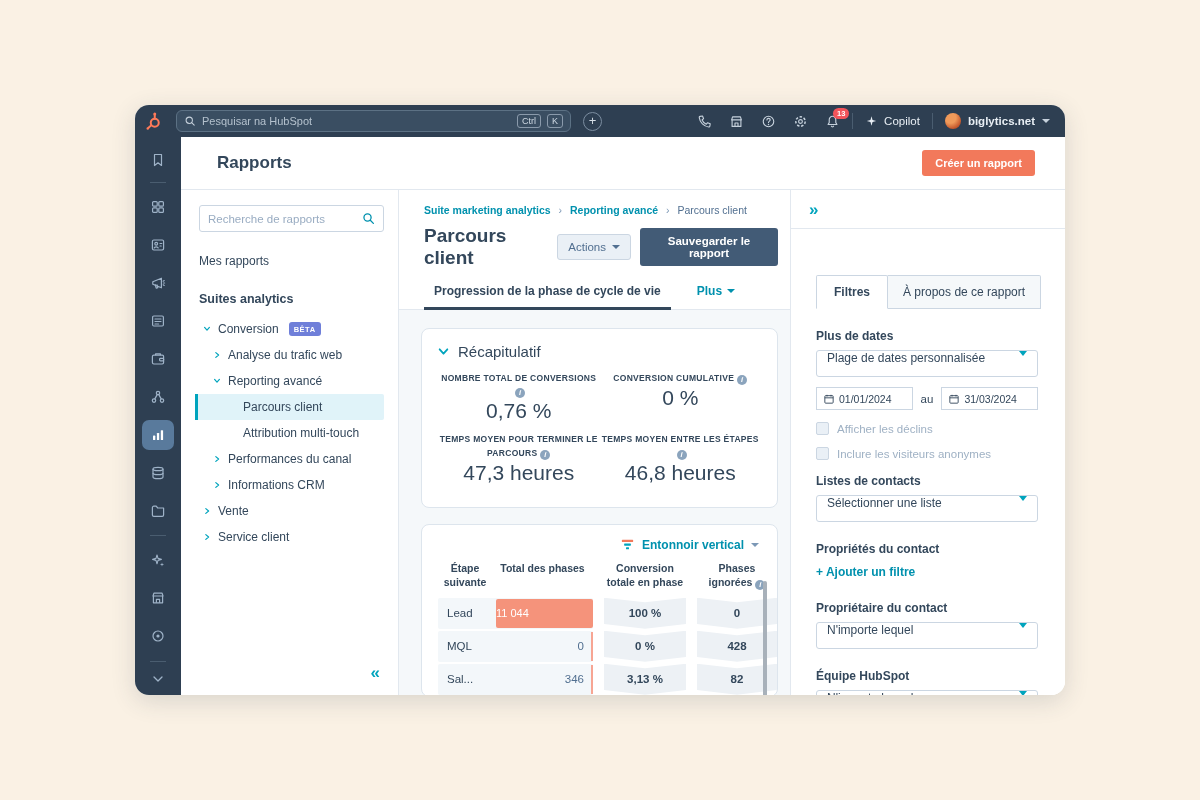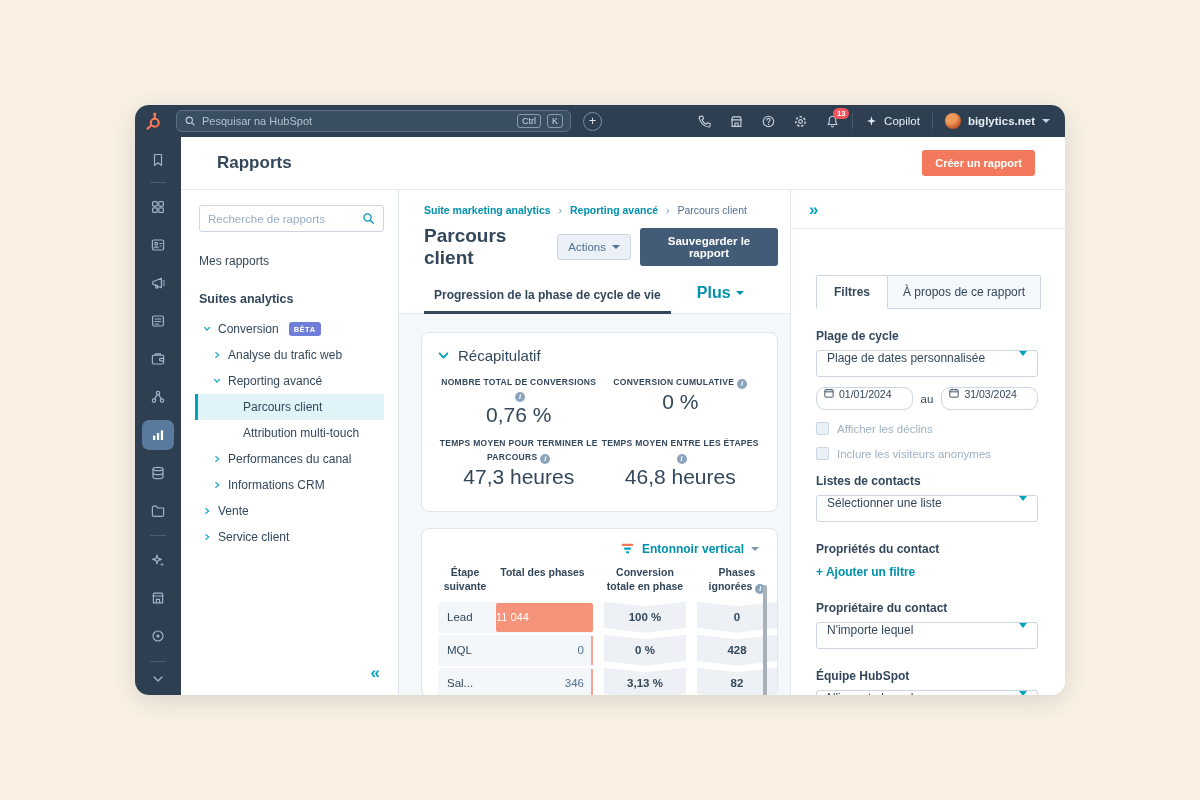--- a/index.html
+++ b/index.html
@@ -85,21 +85,21 @@
   .report-title { font-size:19px; font-weight:700; color:#33475b; margin-right:auto; }
   .actions-btn { background:#eaf0f6; border:1px solid #cbd6e2; border-radius:3px; color:#516f90; font-size:11.5px;
                  padding:6px 10px; display:flex; align-items:center; gap:6px; cursor:pointer; }
   .actions-btn .tri { width:0; height:0; border-left:4px solid transparent; border-right:4px solid transparent;
                       border-top:4px solid #516f90; }
   .save-btn { background:#425b76; border:none; border-radius:3px; color:#fff; font-size:11.5px; font-weight:700;
               padding:7px 12px; cursor:pointer; }
   .tabs-row { display:flex; align-items:flex-end; gap:26px; padding:15px 24px 0 25px; border-bottom:1px solid #e2e8ef; }
   .main-tab { font-size:12px; font-weight:700; color:#33475b; padding:0 10px 9px; border-bottom:3px solid #33475b;
               margin-bottom:-1px; cursor:pointer; }
-  .plus-link { font-size:16px; font-weight:700; color:#0091ae; padding-bottom:11px; display:flex; align-items:center;
+  .plus-link { font-size:12px; font-weight:700; color:#0091ae; padding-bottom:11px; display:flex; align-items:center;
                gap:5px; cursor:pointer; }
   .plus-link .tri { width:0; height:0; border-left:4px solid transparent; border-right:4px solid transparent;
                     border-top:4px solid #0091ae; }
 
   .scroll-area { flex:1; background:#f5f8fa; padding:18px 12px 0 22px; display:flex; flex-direction:column;
                  gap:16px; min-height:0; overflow:hidden; }
   .card { background:#fff; border:1px solid #dde5ed; border-radius:8px; }
 
   
   .summary-card { flex:0 0 180px; padding:14px 16px 0; }
@@ -151,21 +151,21 @@
             cursor:pointer; white-space:nowrap;margin-top:16px; }
   .rp-tab.active { background:#fff; border-bottom-color:#fff; font-weight:700; border-radius:2px 2px 0 0; padding:9px 17px; }
   .rp-tab.about { border-left:none; border-radius:0 2px 0 0; }
   .f-label { font-size:12px; font-weight:700; color:#33475b; margin:20px 0 7px; }
   .f-label.mt-lg { margin-top:22px; }
   .f-select { height:27px; border:1px solid #cbd6e2; border-radius:3px; background:#fff; display:flex;
               align-items:flex-start; justify-content:space-between; padding:0 10px; font-size:12px; color:#33475b; cursor:pointer; }
   .f-select .tri { width:0; height:0; border-left:4.5px solid transparent; border-right:4.5px solid transparent;
                    border-top:5px solid #00a4bd; }
   .dates-row { display:flex; align-items:center; gap:8px; margin-top:10px; }
-  .date-input { flex:1; height:23px; border:1px solid #cbd6e2; border-radius:9px; display:flex; 
+  .date-input { flex:1; height:23px; border:1px solid #cbd6e2; border-radius:0; display:flex; align-items:center;
                 gap:5px; padding:0 7px; font-size:10.5px; color:#33475b; cursor:text; }
   .date-input svg { width:10px; height:10px; flex:0 0 10px; }
   .au { font-size:11.5px; color:#33475b; }
   .cb-row { display:flex; align-items:center; gap:8px; margin-top:12px; }
   .cb-box { width:13px; height:13px; border:1px solid #cbd6e2; background:#eaf0f6; border-radius:2px; cursor:pointer; }
   .cb-lbl { font-size:11.5px; color:#9fb1c4; }
   .add-filter { font-size:12px; font-weight:700; color:#0091ae; margin-top:9px; cursor:pointer; }
 </style>
 </head>
 <body>
@@ -549,21 +549,21 @@
         <div class="right-panel">
           <div class="rp-top">
             <span class="expand-ic">»</span>
           </div>
           <div class="rp-body">
             <div class="rp-tabs">
               <div class="rp-tab active">Filtres</div>
               <div class="rp-tab about">À propos de ce rapport</div>
             </div>
 
-            <div class="f-label">Plage de cycle</div>
+            <div class="f-label">Plus de dates</div>
             <div class="f-select">
               <span>Plage de dates personnalisée</span>
               <span class="tri"></span>
             </div>
 
             <div class="dates-row">
               <div class="date-input">
                 <svg viewBox="0 0 12 12">
                     <g fill="none" stroke="#33475b" stroke-width="1.1">
                       <rect x="1" y="2" width="10" height="9" rx="1"></rect>

